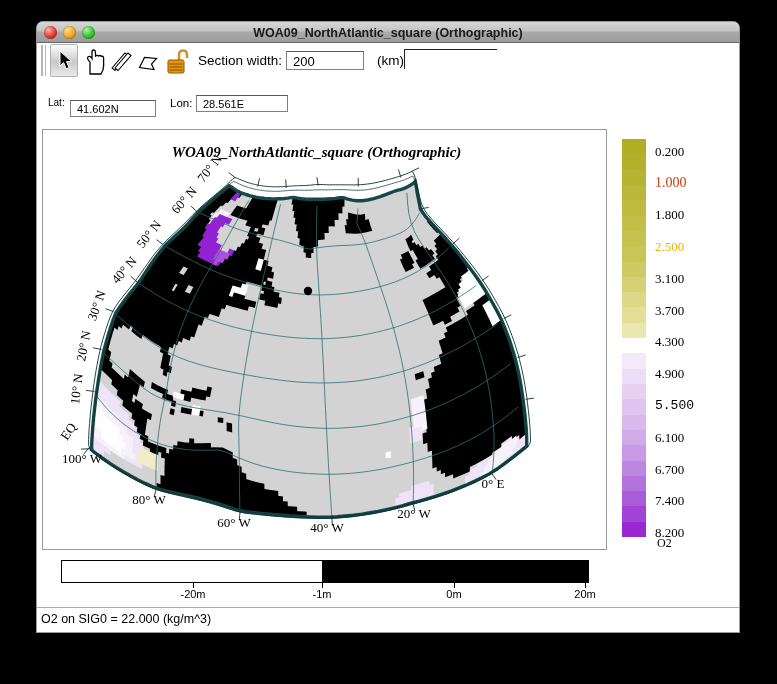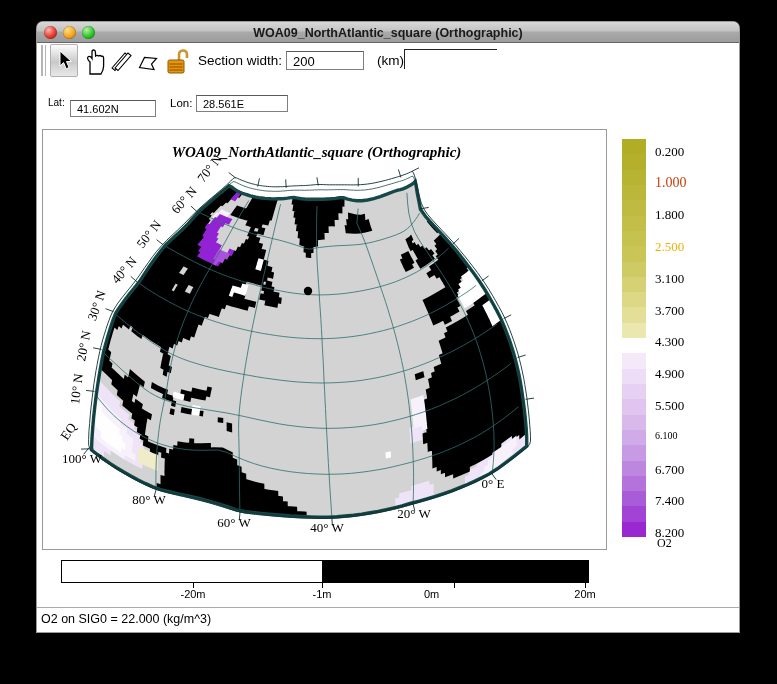--- a/index.html
+++ b/index.html
@@ -113,32 +113,32 @@
 <div style="position:absolute;left:622px;top:506.4px;width:24px;height:15.8px;background:#a143d4"></div>
 <div style="position:absolute;left:622px;top:521.7px;width:24px;height:15.8px;background:#9a28d1"></div>
 <div style="position:absolute;left:655px;top:143.5px;font-family:'Liberation Serif',serif;font-size:13px;color:#000">0.200</div>
 <div style="position:absolute;left:655px;top:175.3px;font-family:'Liberation Serif',serif;font-size:14px;color:#c2410c">1.000</div>
 <div style="position:absolute;left:655px;top:207.1px;font-family:'Liberation Serif',serif;font-size:13px;color:#000">1.800</div>
 <div style="position:absolute;left:655px;top:238.9px;font-family:'Liberation Serif',serif;font-size:13px;color:#eab308">2.500</div>
 <div style="position:absolute;left:655px;top:270.7px;font-family:'Liberation Serif',serif;font-size:13px;color:#000">3.100</div>
 <div style="position:absolute;left:655px;top:302.5px;font-family:Liberation Serif, serif;font-size:13px;color:#000">3.700</div>
 <div style="position:absolute;left:655px;top:334.3px;font-family:Liberation Serif, serif;font-size:13px;color:#000">4.300</div>
 <div style="position:absolute;left:655px;top:366.1px;font-family:Liberation Serif, serif;font-size:13px;color:#000">4.900</div>
-<div style="position:absolute;left:655px;top:397.9px;font-family:Liberation Serif, serif;font-size:13px;color:#000">5.500</div>
-<div style="position:absolute;left:655px;top:429.7px;font-family:'Liberation Serif',serif;font-size:10px;color:#000">6.100</div>
+<div style="position:absolute;left:655px;top:397.9px;font-family:Liberation Mono, monospace;font-size:13px;color:#000">5.500</div>
+<div style="position:absolute;left:655px;top:429.7px;font-family:'Liberation Serif',serif;font-size:13px;color:#000">6.100</div>
 <div style="position:absolute;left:655px;top:461.5px;font-family:'Liberation Serif',serif;font-size:13px;color:#000">6.700</div>
 <div style="position:absolute;left:655px;top:493.3px;font-family:'Liberation Serif',serif;font-size:13px;color:#000">7.400</div>
 <div style="position:absolute;left:655px;top:525.1px;font-family:'Liberation Serif',serif;font-size:13px;color:#000">8.200</div>
 <div class="serif" style="position:absolute;left:657px;top:536px;font-size:12px;color:#000">O2</div>
 
 <div style="position:absolute;left:61px;top:560px;width:528px;height:23px;background:#fff;border:1px solid #000"></div>
 <div style="position:absolute;left:322px;top:560px;width:267px;height:23px;background:#000"></div>
 <div style="position:absolute;left:193px;top:583px;width:1px;height:5px;background:#000"></div>
 <div style="position:absolute;left:322px;top:583px;width:1px;height:5px;background:#000"></div>
 <div style="position:absolute;left:454px;top:583px;width:1px;height:5px;background:#000"></div>
 <div style="position:absolute;left:585px;top:583px;width:1px;height:5px;background:#000"></div>
 <div class="sans" style="position:absolute;left:163px;top:588px;width:60px;text-align:center;font-size:11px;color:#000">-20m</div>
 <div class="sans" style="position:absolute;left:292px;top:588px;width:60px;text-align:center;font-size:11px;color:#000">-1m</div>
-<div class="sans" style="position:absolute;left:424px;top:588px;width:60px;font-size:11px;color:#000">0m</div>
+<div class="sans" style="position:absolute;left:424px;top:588px;width:60px;text-align:center;font-size:11px;color:#000">0m</div>
 <div class="sans" style="position:absolute;left:555px;top:588px;width:60px;text-align:center;font-size:11px;color:#000">20m</div>
 
 <div style="position:absolute;left:37px;top:607px;width:702px;height:1px;background:#aaa"></div>
 <div class="sans" style="position:absolute;left:41px;top:612px;font-size:12.5px;color:#000">O2 on SIG0 = 22.000 (kg/m^3)</div>
 
 </body></html>

